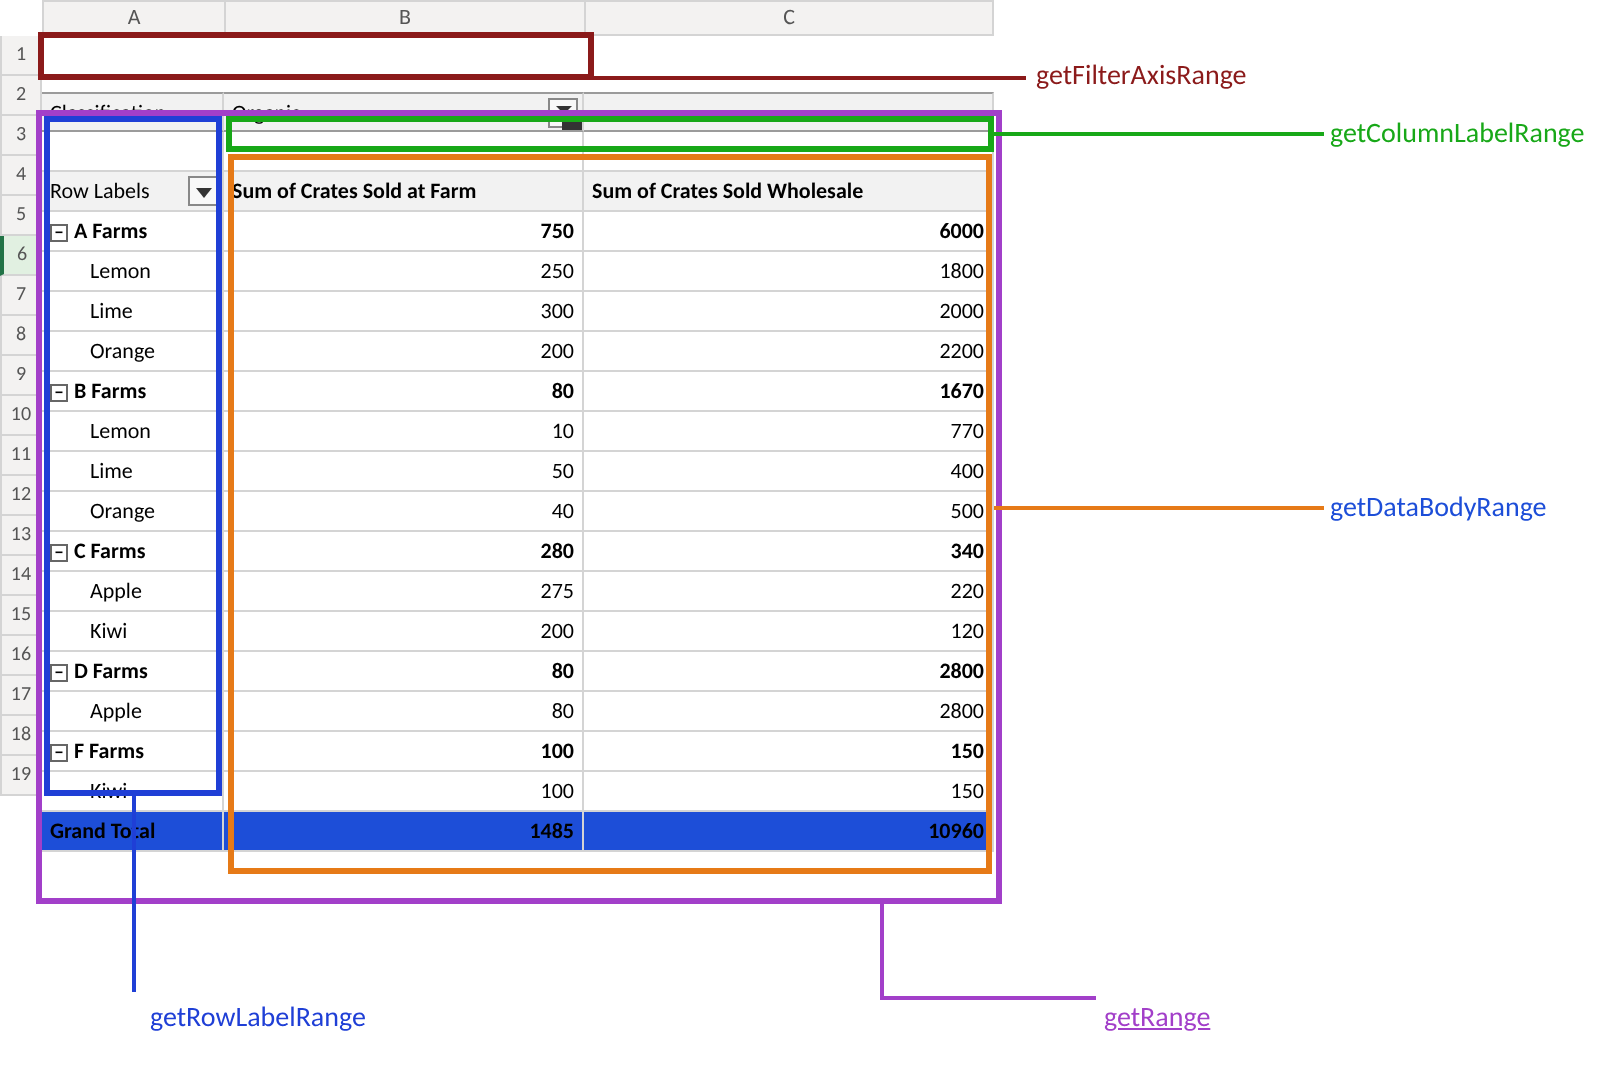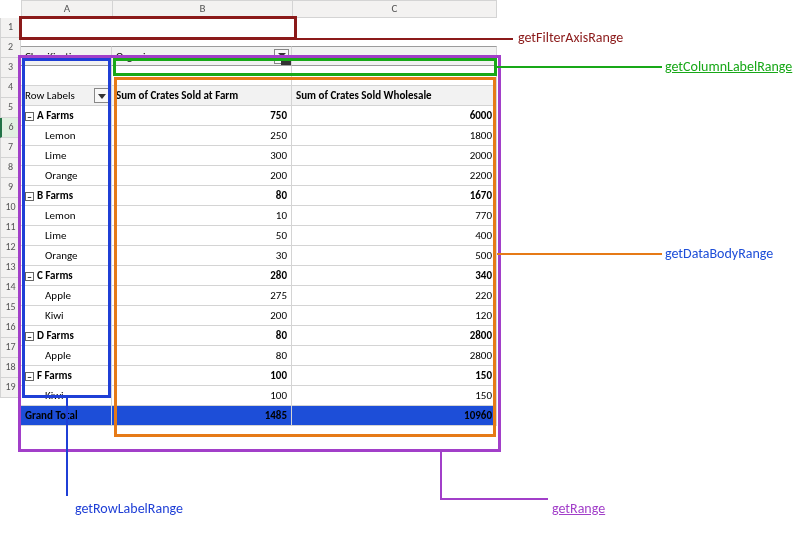--- a/index.html
+++ b/index.html
@@ -126,21 +126,21 @@
     pointer-events: none;
   }
   .box-maroon { border: 3px solid #8b1a1a; }
   .box-blue { border: 3px solid #1f3fd6; }
   .box-green { border: 3px solid #18a818; }
   .box-orange { border: 3px solid #e67a17; }
   .box-purple { border: 3px solid #a23fc9; }
   .label { position: absolute; font-size: 14px; }
   .lbl-maroon { color: #8b1a1a; margin-top: 11px; }
   .lbl-blue   { color: #1f3fd6; }
-  .lbl-green  { color: #18a818; text-decoration: underline; }
+  .lbl-green  { color: #18a818; }
   .lbl-orange { color: #1d4ed8; }
   .lbl-purple { color: #a23fc9; text-decoration: underline; }
   .leader {
     position: absolute;
     background: currentColor;
     pointer-events: none;
   }
 </style>
 </head>
 <body>
@@ -220,21 +220,21 @@
         <div class="cell colB">10</div>
         <div class="cell colC">770</div>
       </div>
       <div class="cell-row ">
         <div class="cell colA indent">Lime</div>
         <div class="cell colB">50</div>
         <div class="cell colC">400</div>
       </div>
       <div class="cell-row ">
         <div class="cell colA indent">Orange</div>
-        <div class="cell colB">30</div>
+        <div class="cell colB">40</div>
         <div class="cell colC">500</div>
       </div>
       <div class="cell-row ">
         <div class="cell colA bold"><span class="collapse-btn">−</span>C Farms</div>
         <div class="cell colB bold">280</div>
         <div class="cell colC bold">340</div>
       </div>
       <div class="cell-row ">
         <div class="cell colA indent">Apple</div>
         <div class="cell colB">275</div>

